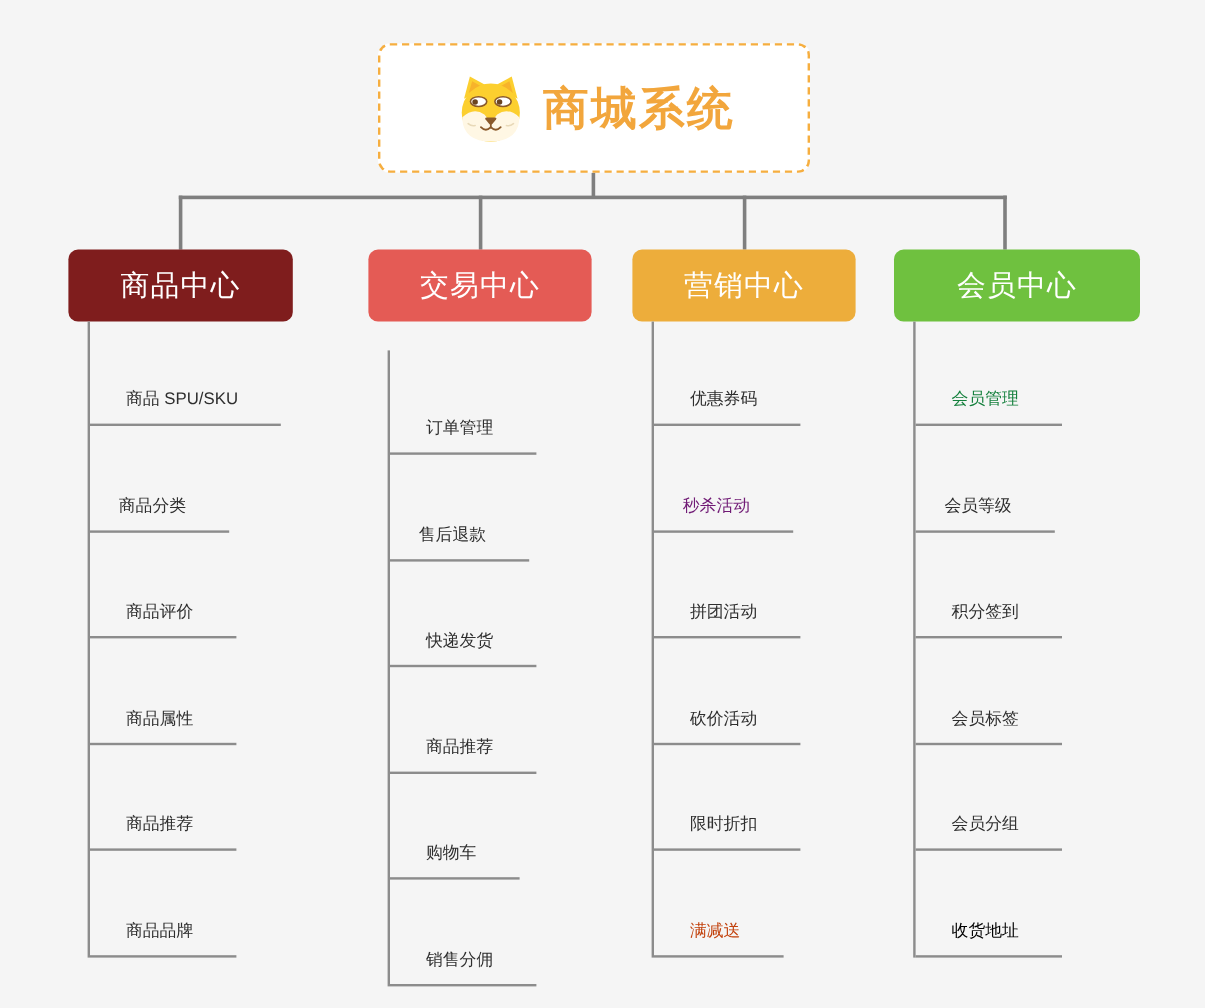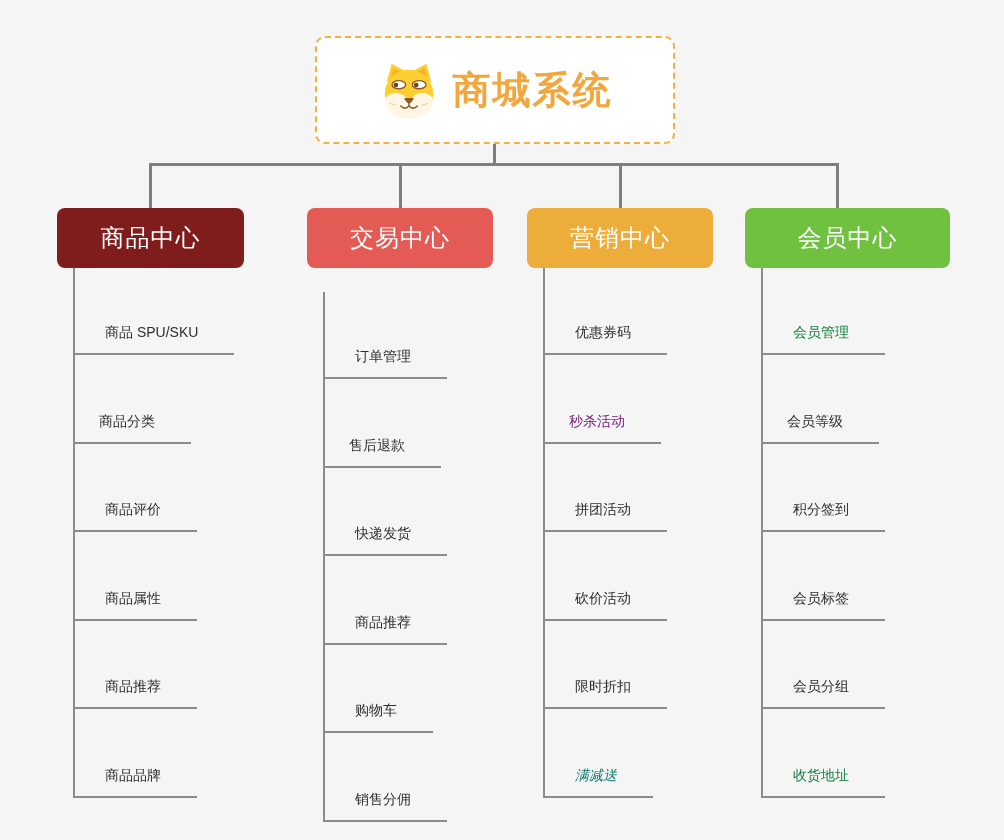--- a/index.html
+++ b/index.html
@@ -160,25 +160,25 @@
     <div class="leaf r5" style="border-bottom-color: rgb(140, 140, 140); color: rgb(46, 46, 46);">购物车</div>
     <div class="leaf r6" style="border-bottom-color: rgb(140, 140, 140); color: rgb(46, 46, 46);">销售分佣</div>
   </div>
 
   <div class="children c3" style="border-left-color: rgb(140, 140, 140);">
     <div class="leaf r1" style="border-bottom-color: rgb(140, 140, 140); color: rgb(46, 46, 46);">优惠券码</div>
     <div class="leaf r2" style="border-bottom-color: rgb(140, 140, 140); color: #701a75;">秒杀活动</div>
     <div class="leaf r3" style="border-bottom-color: rgb(140, 140, 140); color: rgb(46, 46, 46);">拼团活动</div>
     <div class="leaf r4" style="border-bottom-color: rgb(140, 140, 140); color: rgb(46, 46, 46);">砍价活动</div>
     <div class="leaf r5" style="border-bottom-color: rgb(140, 140, 140); color: rgb(46, 46, 46);">限时折扣</div>
-    <div class="leaf r6" style="border-bottom-color: rgb(140, 140, 140); color: #0f766e; font-style: italic;">满减送</div>
+    <div class="leaf r6" style="border-bottom-color: rgb(140, 140, 140); color: #c2410c;">满减送</div>
   </div>
 
   <div class="children c4" style="border-left-color: rgb(140, 140, 140);">
     <div class="leaf r1" style="border-bottom-color: rgb(140, 140, 140); color: #15803d;">会员管理</div>
     <div class="leaf r2" style="border-bottom-color: rgb(140, 140, 140); color: rgb(46, 46, 46);">会员等级</div>
     <div class="leaf r3" style="border-bottom-color: rgb(140, 140, 140); color: rgb(46, 46, 46);">积分签到</div>
     <div class="leaf r4" style="border-bottom-color: rgb(140, 140, 140); color: rgb(46, 46, 46);">会员标签</div>
     <div class="leaf r5" style="border-bottom-color: rgb(140, 140, 140); color: rgb(46, 46, 46);">会员分组</div>
-    <div class="leaf r6" style="border-bottom-color: rgb(140, 140, 140); color: #15803d;">收货地址</div>
+    <div class="leaf r6" style="border-bottom-color: rgb(140, 140, 140); color: #000000;">收货地址</div>
   </div>
 
 </div>
 
 </body></html>

